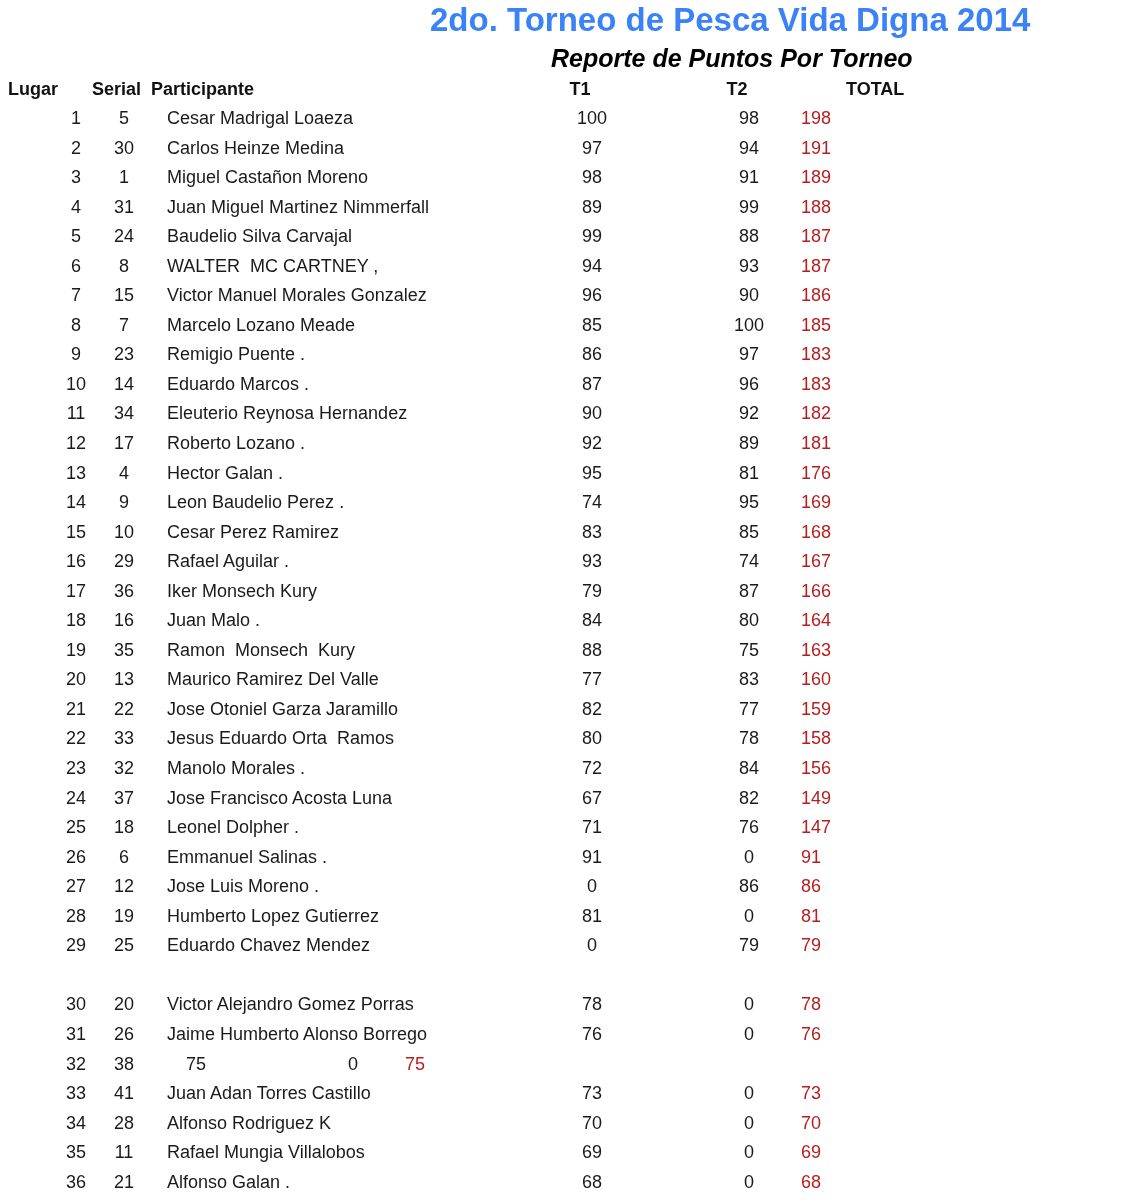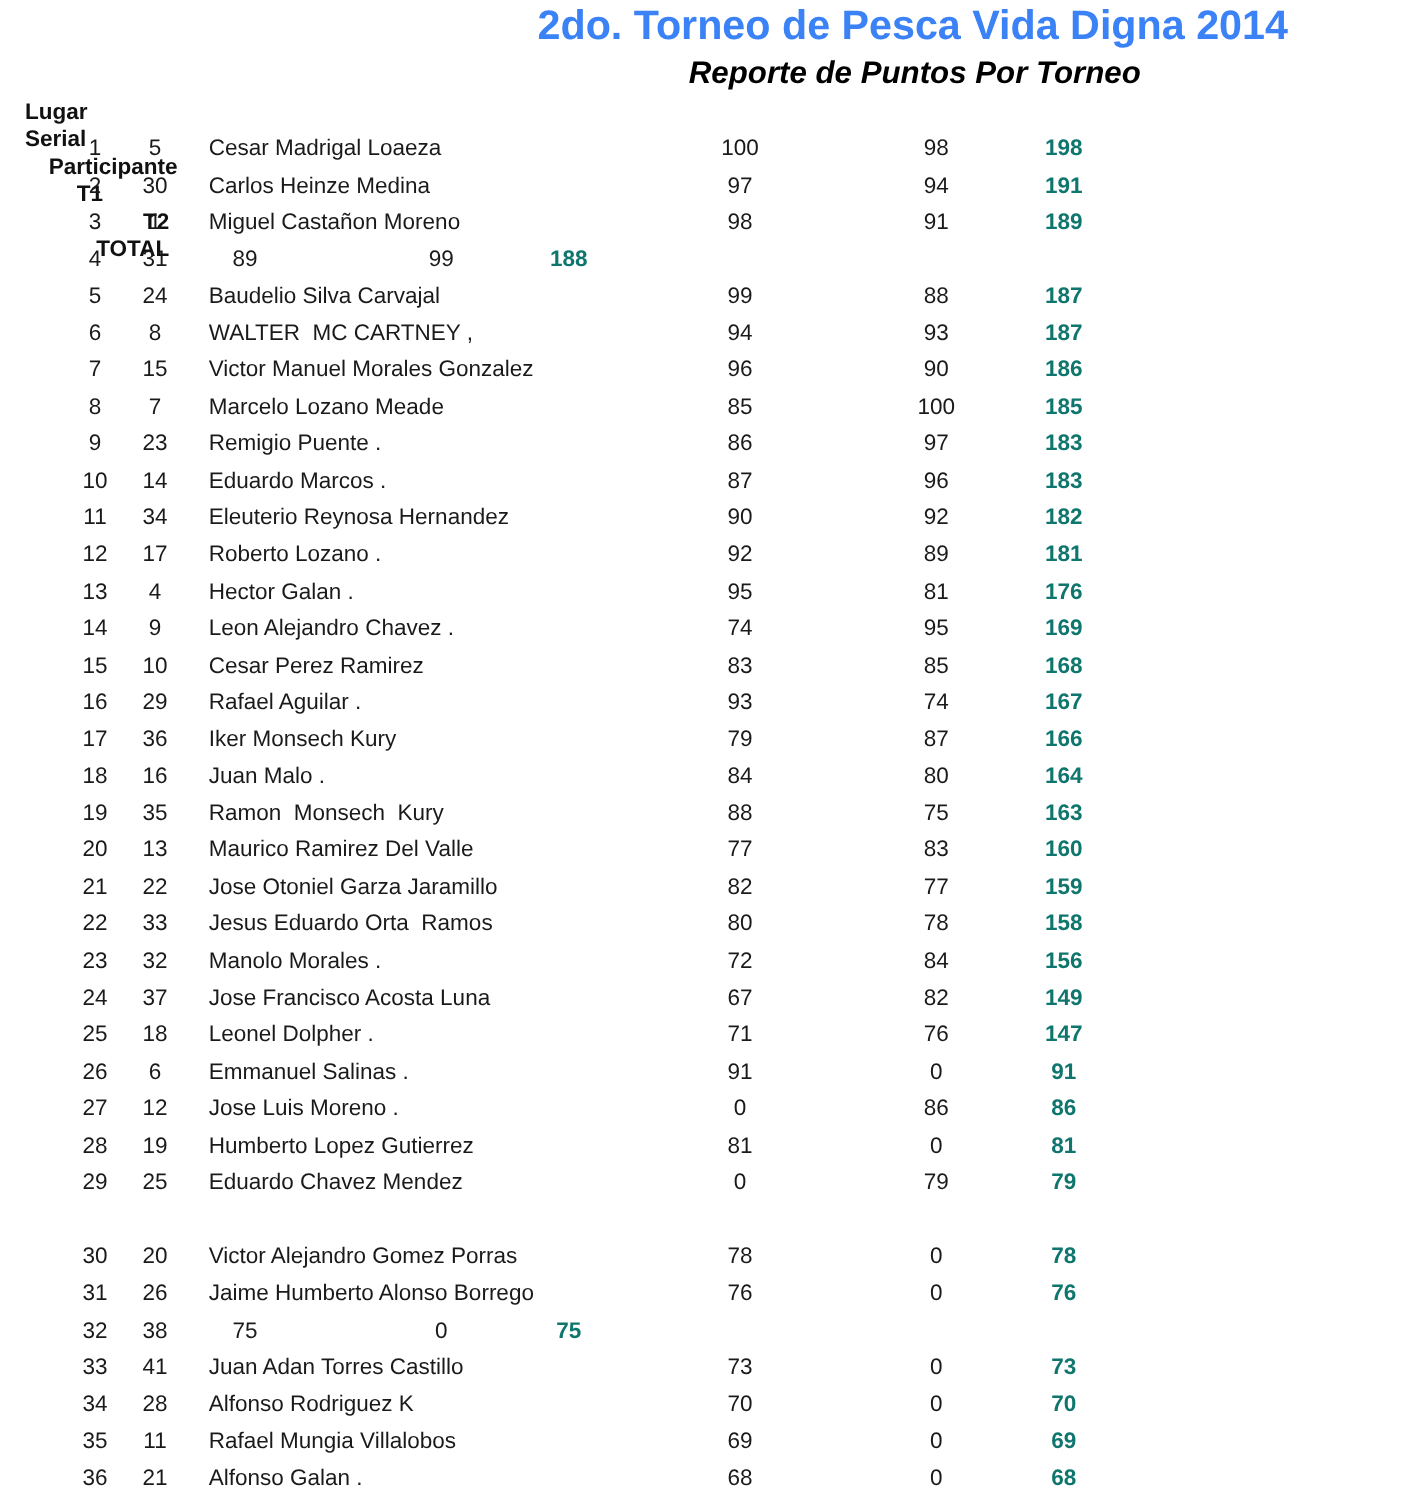--- a/index.html
+++ b/index.html
@@ -16,24 +16,23 @@
     font-size: 33px; line-height: 40px; font-weight: bold;
     white-space: nowrap;
   }
   .subtitle {
     position: absolute; left: 540px; top: 42px;
     font-size: 25px; line-height: 32px; font-weight: bold; font-style: italic;
     white-space: nowrap;
   }
   .thead {
     position: absolute; top: 78px; left: 0; width: 1131px;
-    display: flex; padding-left: 20px; box-sizing: border-box;
+    display: flex; padding-left: 8px; box-sizing: border-box;
     font-size: 18px; font-weight: bold; line-height: 22px; height: 22px;
     color: #111;
-    flex-direction: column;
   }
   .h-lugar { width: 84px; text-align: left; }
   .h-serial { width: 40px; text-align: center; }
   .h-part  { width: 396px; padding-left: 19px; box-sizing: border-box; text-align: left; }
   .h-t1    { width: 104px; text-align: center; }
   .h-t2    { width: 104px; margin-left: 53px; text-align: center; }
   .h-total { width: 104px; margin-left: 57px; }
   .tbody {
     position: absolute; top: 104px; left: 0; width: 1131px;
     font-size: 18px;
@@ -41,21 +40,21 @@
   .row {
     display: flex; padding-left: 48px; box-sizing: border-box;
     height: 29.55px; line-height: 29.55px;
   }
   .spacer-row { height: 29.55px; }
   .c-lugar { width: 56px; text-align: center; }
   .c-serial { width: 40px; text-align: center; }
   .c-name  { width: 396px; padding-left: 23px; box-sizing: border-box; text-align: left; white-space: pre; overflow: hidden; }
   .c-t1    { width: 104px; text-align: center; }
   .c-t2    { width: 104px; margin-left: 53px; text-align: center; }
-  .c-total { width: 100px; text-align: center; font-weight: bold; color: #0f766e; }
+  .c-total { width: 100px; font-weight: normal; color: #b91c1c; }
 </style>
 </head>
 <body>
 
 <div class="title" style="color: #3b82f6;">2do. Torneo de Pesca Vida Digna 2014</div>
 
 <div class="subtitle" style="color: #000000; margin-left: 11px;">Reporte de Puntos Por Torneo</div>
 
 <div class="thead">
   <div class="h-lugar">Lugar</div>
@@ -87,20 +86,21 @@
       <div class="c-lugar">3</div>
       <div class="c-serial">1</div>
       <div class="c-name">Miguel Castañon Moreno</div>
       <div class="c-t1">98</div>
       <div class="c-t2">91</div>
       <div class="c-total">189</div>
     </div>
     <div class="row">
       <div class="c-lugar">4</div>
       <div class="c-serial">31</div>
+      <div class="c-name">Juan Miguel Martinez Nimmerfall</div>
       <div class="c-t1">89</div>
       <div class="c-t2">99</div>
       <div class="c-total">188</div>
     </div>
     <div class="row">
       <div class="c-lugar">5</div>
       <div class="c-serial">24</div>
       <div class="c-name">Baudelio Silva Carvajal</div>
       <div class="c-t1">99</div>
       <div class="c-t2">88</div>
@@ -166,21 +166,21 @@
       <div class="c-lugar">13</div>
       <div class="c-serial">4</div>
       <div class="c-name">Hector Galan .</div>
       <div class="c-t1">95</div>
       <div class="c-t2">81</div>
       <div class="c-total">176</div>
     </div>
     <div class="row">
       <div class="c-lugar">14</div>
       <div class="c-serial">9</div>
-      <div class="c-name">Leon Alejandro Chavez .</div>
+      <div class="c-name">Leon Baudelio Perez .</div>
       <div class="c-t1">74</div>
       <div class="c-t2">95</div>
       <div class="c-total">169</div>
     </div>
     <div class="row">
       <div class="c-lugar">15</div>
       <div class="c-serial">10</div>
       <div class="c-name">Cesar Perez Ramirez</div>
       <div class="c-t1">83</div>
       <div class="c-t2">85</div>

